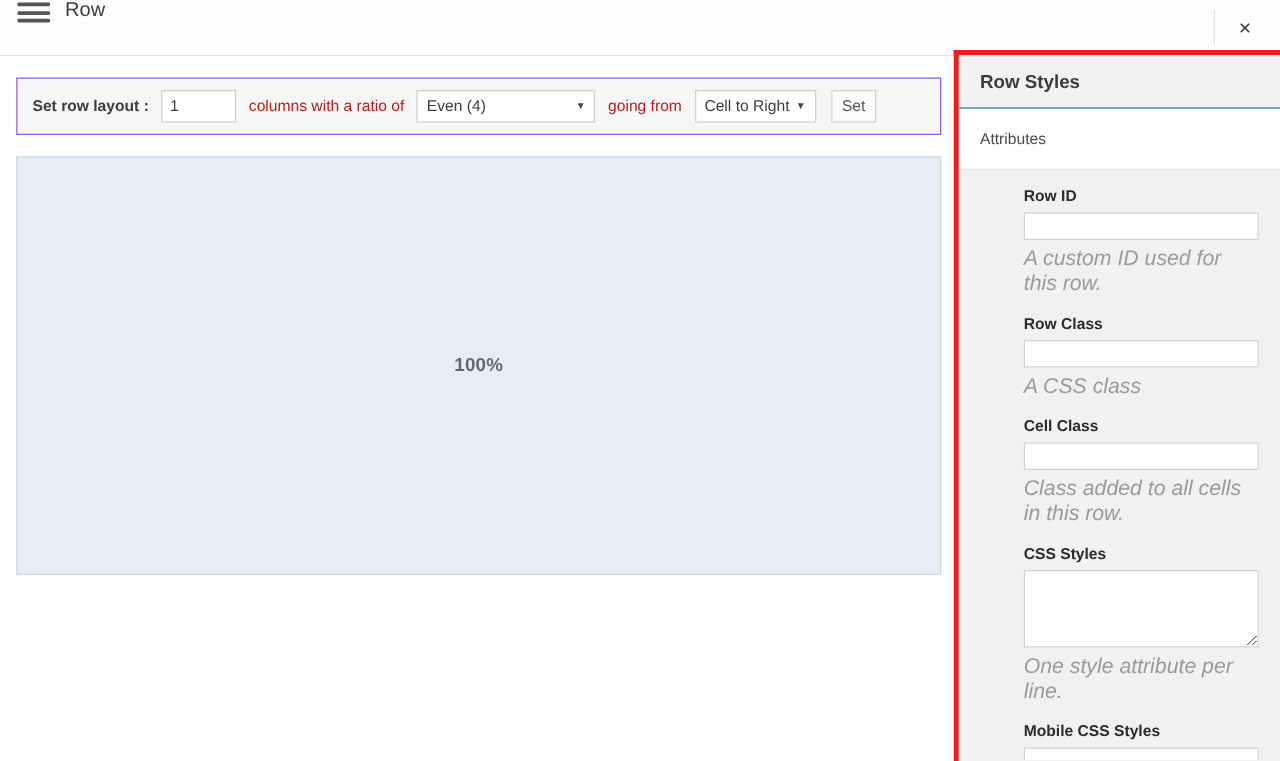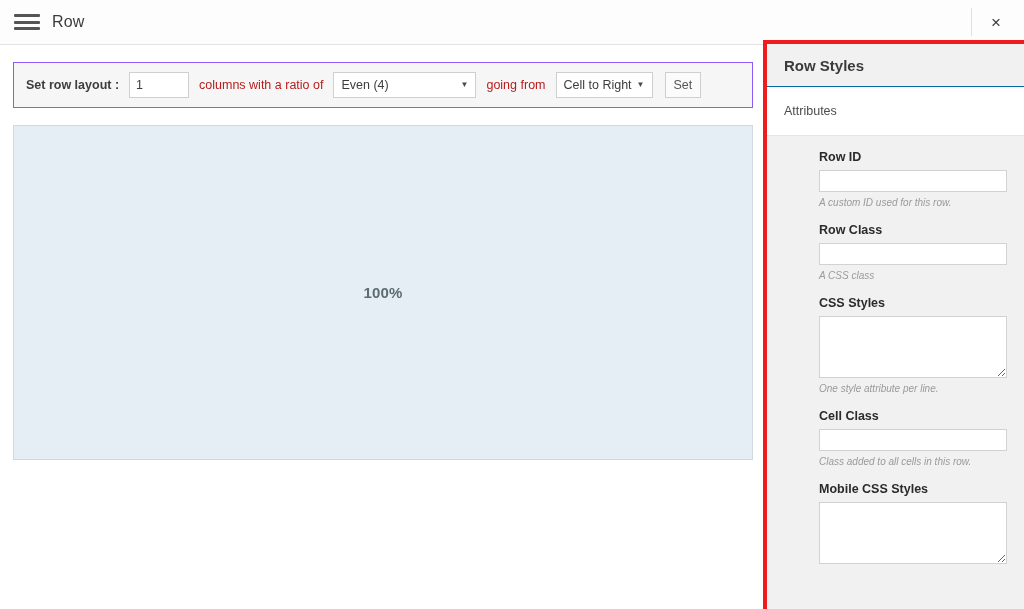--- a/index.html
+++ b/index.html
@@ -23,21 +23,21 @@
 
   
   .topbar {
     position: absolute;
     left: 0; top: 0;
     width: 1024px;
     height: 45px;
     background: #fdfdfd;
     border-bottom: 1px solid #e3e3e3;
     display: flex;
-    align-items: center;
+    align-items: flex-start;
   }
   .hamburger {
     width: 26px;
     height: 20px;
     margin-left: 14px;
     margin-right: 12px;
     display: flex;
     flex-direction: column;
     justify-content: space-between;
     cursor: pointer;
@@ -252,21 +252,21 @@
     border: 1px solid #d2d2d2;
     background: #ffffff;
     font-size: 12px;
     padding: 0 5px;
     font-family: "Liberation Sans", sans-serif;
     outline: none;
     color: #333;
     display: block;
   }
   .field-help {
-    font-size: 10px;
+    font-size: 17px;
     font-style: italic;
     color: #9a9a9a;
     margin-top: 5px;
     margin-bottom: 15px;
   }
   .field-area {
     width: 100%;
     border: 1px solid #d2d2d2;
     background: #ffffff;
     font-size: 12px;
@@ -346,32 +346,32 @@
           <div class="field-help">A custom ID used for this row.</div>
         </div>
 
         <div class="field-block">
           <div class="field-label">Row Class</div>
           <input class="field-input" type="text" value="" style="">
           <div class="field-help">A CSS class</div>
         </div>
 
         <div class="field-block">
+          <div class="field-label">Cell Class</div>
+          <input class="field-input" type="text" value="" style="">
+          <div class="field-help">Class added to all cells in this row.</div>
+        </div>
+
+        <div class="field-block">
           <div class="field-label">CSS Styles</div>
           <textarea class="field-area css" style=""></textarea>
           <div class="field-help">One style attribute per line.</div>
         </div>
 
         <div class="field-block">
-          <div class="field-label">Cell Class</div>
-          <input class="field-input" type="text" value="" style="">
-          <div class="field-help">Class added to all cells in this row.</div>
-        </div>
-
-        <div class="field-block">
           <div class="field-label">Mobile CSS Styles</div>
           <textarea class="field-area mobile" style=""></textarea>
         </div>
 
       </div>
     </div>
   </div>
 
 </div>
 

